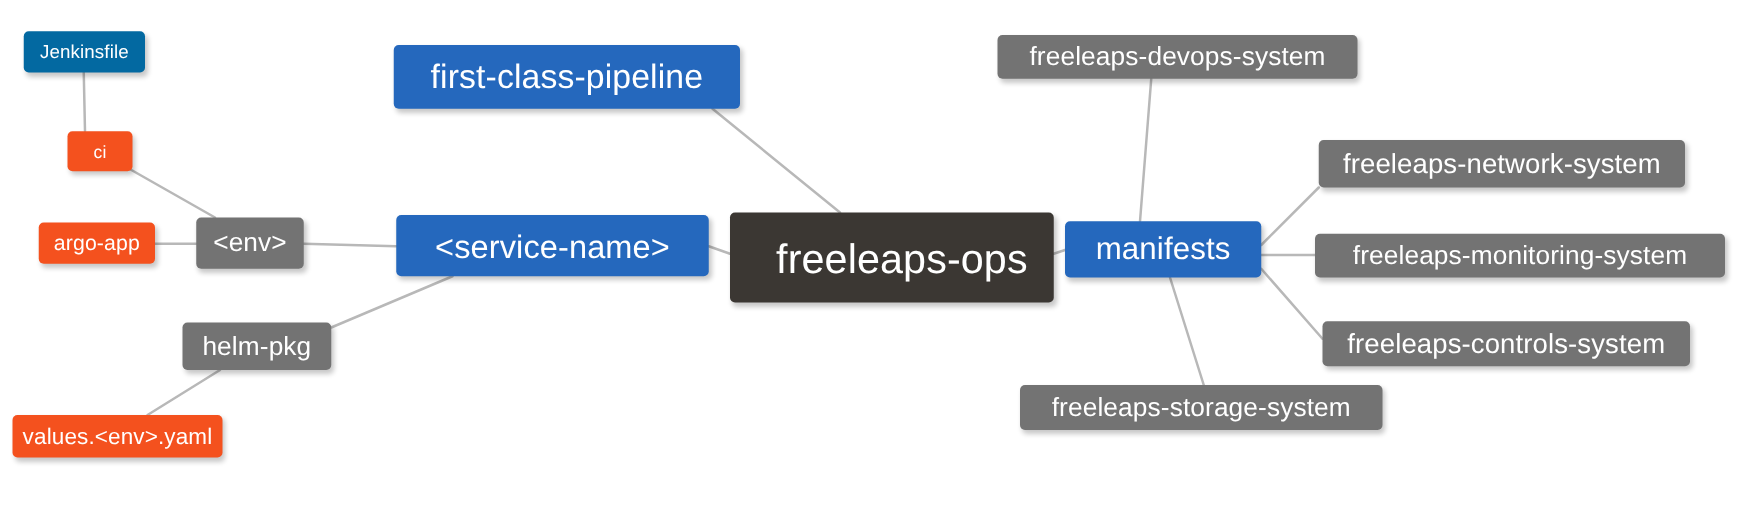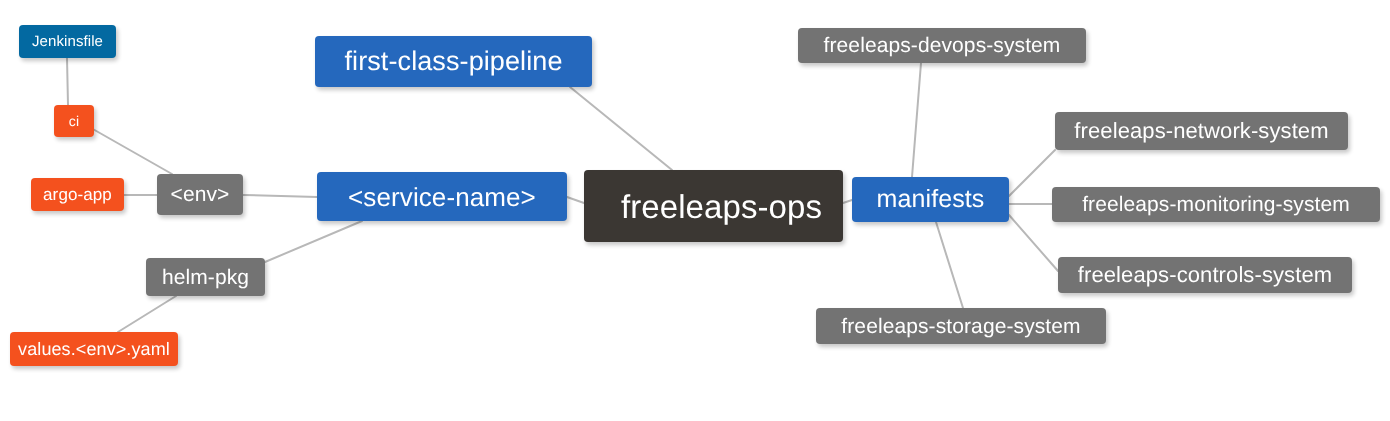--- a/index.html
+++ b/index.html
@@ -84,21 +84,21 @@
       </div>
       <div class="node c-blue" style="left: 852px; top: 177px; width: 157px; height: 45px; font-size: 25px;">
         <span>manifests</span>
       </div>
       <div class="node c-green" style="left: 157px; top: 174px; width: 86px; height: 41px; font-size: 21px;">
         <span>&lt;env&gt;</span>
       </div>
       <div class="node c-green" style="left: 146px; top: 258px; width: 119px; height: 38px; font-size: 21px;">
         <span>helm-pkg</span>
       </div>
-      <div class="node c-red" style="left: 54px; top: 105px; width: 40px; height: 32px; font-size: 14px;">
+      <div class="node c-red" style="left: 54px; top: 105px; width: 52px; height: 32px; font-size: 14px;">
         <span>ci</span>
       </div>
       <div class="node c-red" style="left: 31px; top: 178px; width: 93px; height: 33px; font-size: 17px;">
         <span>argo-app</span>
       </div>
       <div class="node c-orange" style="left: 19px; top: 25px; width: 97px; height: 33px; font-size: 15px;">
         <span>Jenkinsfile</span>
       </div>
       <div class="node c-red" style="left: 10px; top: 332px; width: 168px; height: 34px; font-size: 18px;">
         <span>values.&lt;env&gt;.yaml</span>

